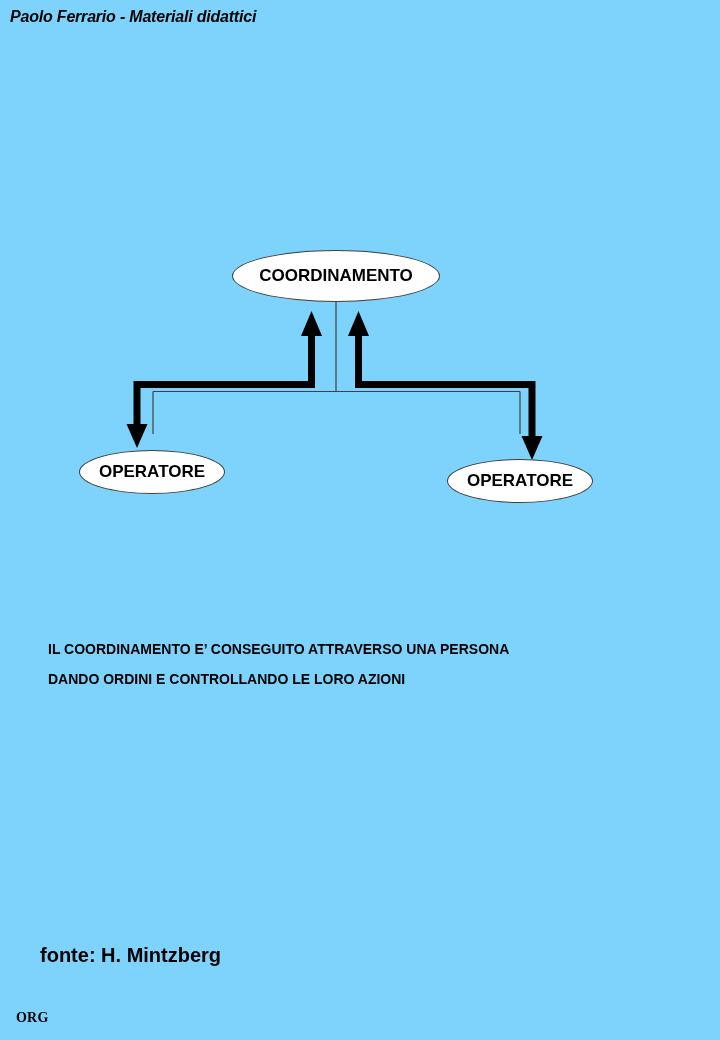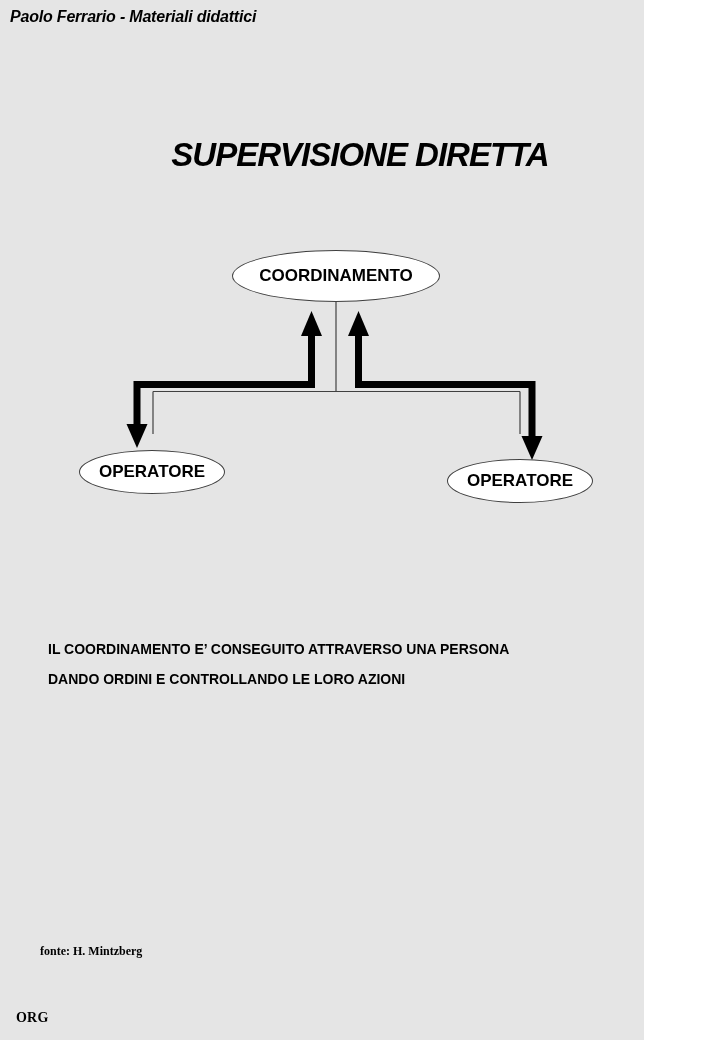--- a/index.html
+++ b/index.html
@@ -1,21 +1,21 @@
 <!DOCTYPE html>
 <html><head>
 <meta charset="utf-8">
 <style>
   * { margin: 0; padding: 0; box-sizing: border-box; }
   html, body { background: #ffffff; }
   .page {
     position: relative;
-    width: 644px;
+    width: 720px;
     height: 1040px;
-    background: #e5e5e5;
+    background: #7dd3fc;
     overflow: hidden;
     font-family: "Liberation Sans", sans-serif;
     color: #000000;
   }
   .header-text {
     position: absolute;
     left: 10px;
     top: 8px;
     font-size: 16px;
     font-weight: bold;
@@ -65,44 +65,42 @@
     font-size: 14px;
     font-weight: bold;
     line-height: 30px;
     letter-spacing: 0px;
     white-space: nowrap;
   }
   .source-note {
     position: absolute;
     left: 40px;
     top: 944px;
-    font-size: 12px;
+    font-size: 20px;
     font-weight: bold;
     white-space: nowrap;
-    font-family: Liberation Serif, serif;
   }
   .footer-tag {
     position: absolute;
     left: 16px;
     top: 1010px;
     font-family: "Liberation Serif", serif;
     font-size: 14px;
     font-weight: bold;
     letter-spacing: 0.2px;
     text-align: right;
   }
 </style>
 </head>
 <body>
 
 <div class="page">
 
   <div class="header-text">Paolo Ferrario - Materiali didattici</div>
 
-  <div class="page-title">SUPERVISIONE DIRETTA</div>
 
   <svg class="diagram-svg" viewBox="0 0 720 1040" xmlns="http://www.w3.org/2000/svg">
 
     <g stroke="#404040" stroke-width="1.2" fill="none">
       <line x1="336" y1="302" x2="336" y2="391.5"></line>
       <line x1="153" y1="391.5" x2="520" y2="391.5"></line>
       <line x1="153" y1="391.5" x2="153" y2="434"></line>
       <line x1="520" y1="391.5" x2="520" y2="434"></line>
     </g>
 

